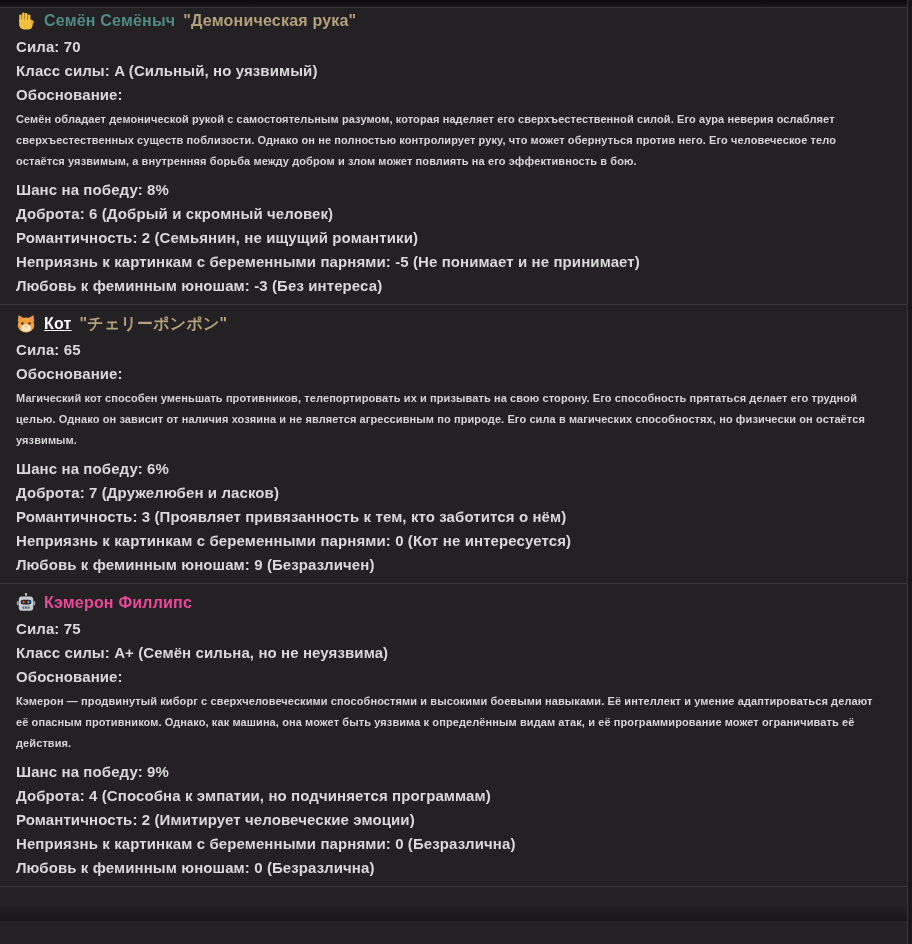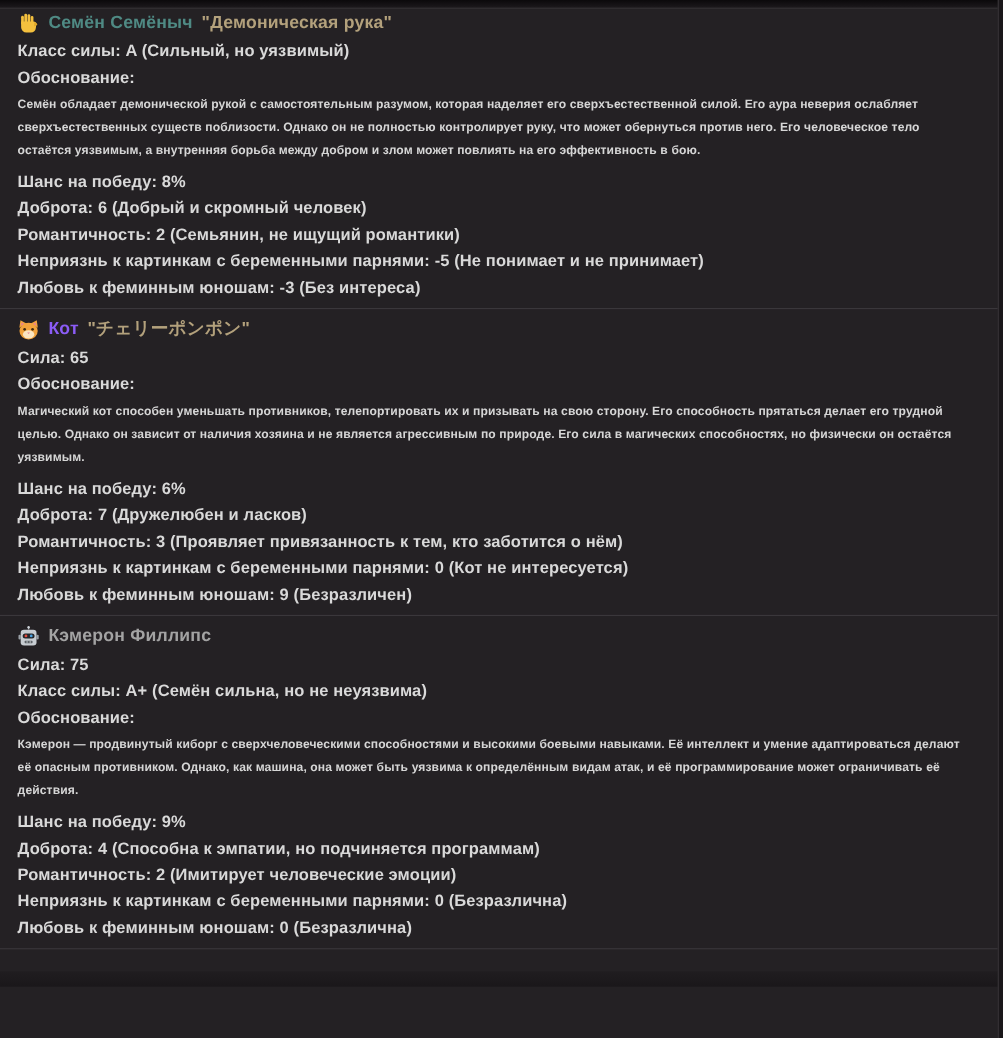--- a/index.html
+++ b/index.html
@@ -26,22 +26,22 @@
   .content { padding:2px 26px 12px 16px; }
   h3.card-header {
     font-size:16px; line-height:21px; font-weight:700;
     margin:0 0 6px 0;
     display:flex; align-items:center; gap:8px;
     letter-spacing:.2px;
   }
   .hdr-icon { width:20px; height:20px; flex:0 0 auto; display:inline-block; }
   .hdr-icon svg { width:20px; height:20px; display:block; }
   .name-teal  { color:#4f8a84; }
-  .name-pink  { color:#8b5cf6; }
-  .name-gray  { color:#a3a3a3; }
+  .name-pink  { color:#ffffff;text-decoration:underline; }
+  .name-gray  { color:#ec4899; }
   .title-gold { color:#b3a17c; }
   p.stat {
     font-size:15px; line-height:20px; font-weight:700;
     margin:0 0 4px 0; color:#d9d9d9; letter-spacing:.1px;
   }
   p.para {
     font-size:11px; line-height:21px; font-weight:700;
     margin:0 0 8px 0; color:#d6d6d6; letter-spacing:.1px;
   }
   hr.divider {
@@ -66,20 +66,21 @@
             <rect x="9.0" y="1.9" width="2.5" height="9" rx="1.2"></rect>
             <rect x="11.9" y="3.6" width="2.5" height="8" rx="1.2"></rect>
             <path d="M3.2 8.5 h11.2 a2.6 2.6 0 0 1 2.6 2.6 l-0.4 3.4 a4.6 4.6 0 0 1 -4.6 4 h-4 a4.8 4.8 0 0 1 -4.8 -4.8 z"></path>
           </g>
           <path d="M15.2 9.2 q3 0.4 2.6 2.6 l-2.8 1.4 z" fill="#e0a92c"></path>
         </svg>
       </span>
       <span class="name-teal">Семён Семёныч</span>
       <span class="title-gold">"Демоническая рука"</span>
     </h3>
+    <p class="stat">Сила: 70</p>
     <p class="stat">Класс силы: A (Сильный, но уязвимый)</p>
     <p class="stat">Обоснование:</p>
     <p class="para">Семён обладает демонической рукой с самостоятельным разумом, которая наделяет его сверхъестественной силой. Его аура неверия ослабляет сверхъестественных существ поблизости. Однако он не полностью контролирует руку, что может обернуться против него. Его человеческое тело остаётся уязвимым, а внутренняя борьба между добром и злом может повлиять на его эффективность в бою.</p>
     <p class="stat">Шанс на победу: 8%</p>
     <p class="stat">Доброта: 6 (Добрый и скромный человек)</p>
     <p class="stat">Романтичность: 2 (Семьянин, не ищущий романтики)</p>
     <p class="stat">Неприязнь к картинкам с беременными парнями: -5 (Не понимает и не принимает)</p>
     <p class="stat">Любовь к феминным юношам: -3 (Без интереса)</p>
   </section>
 

